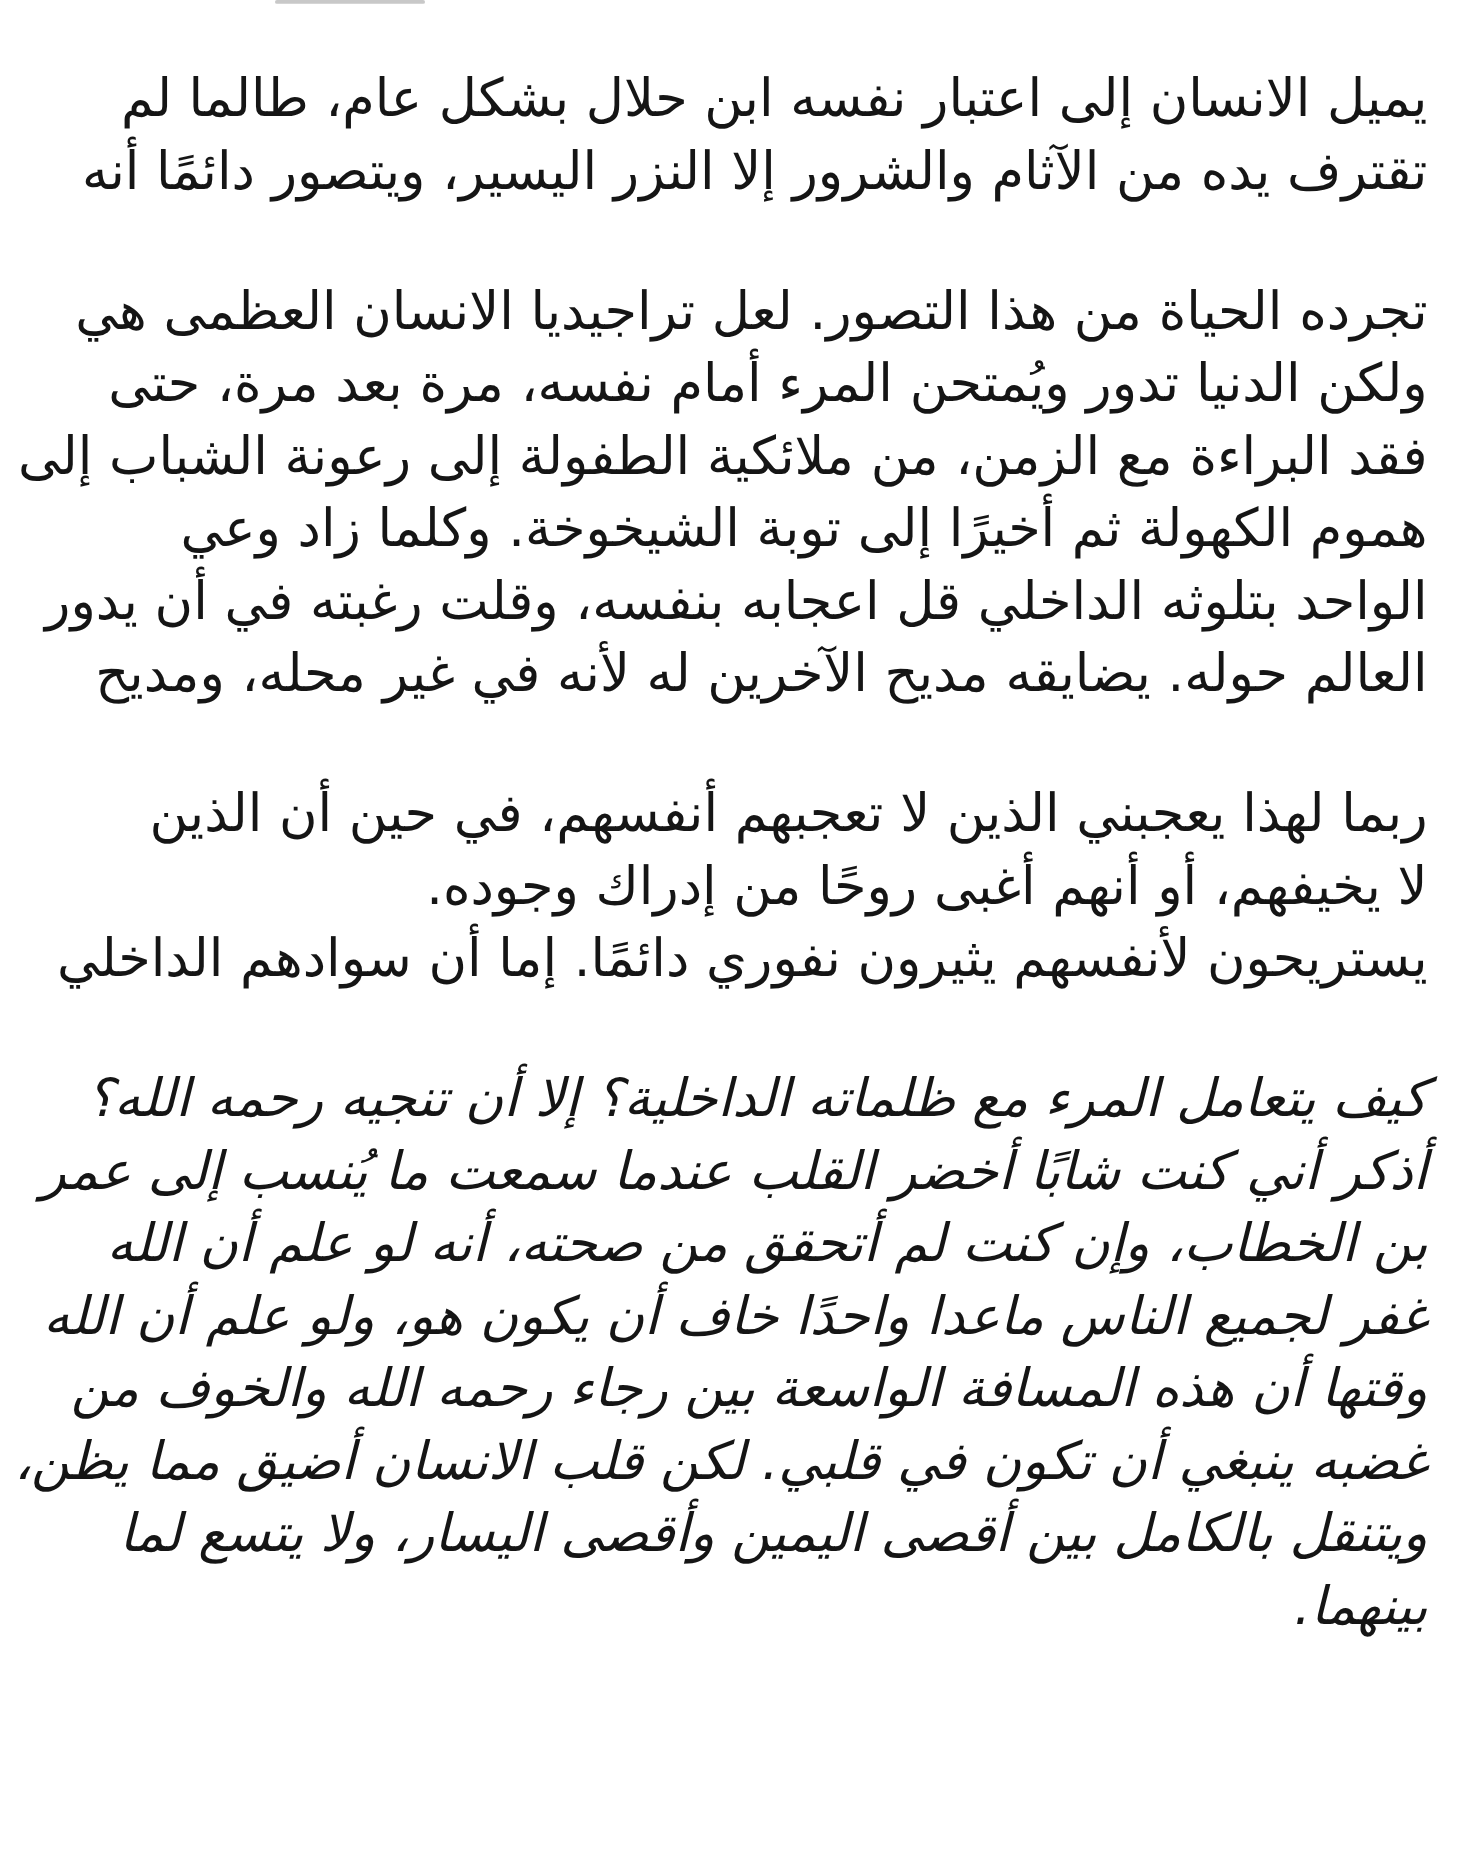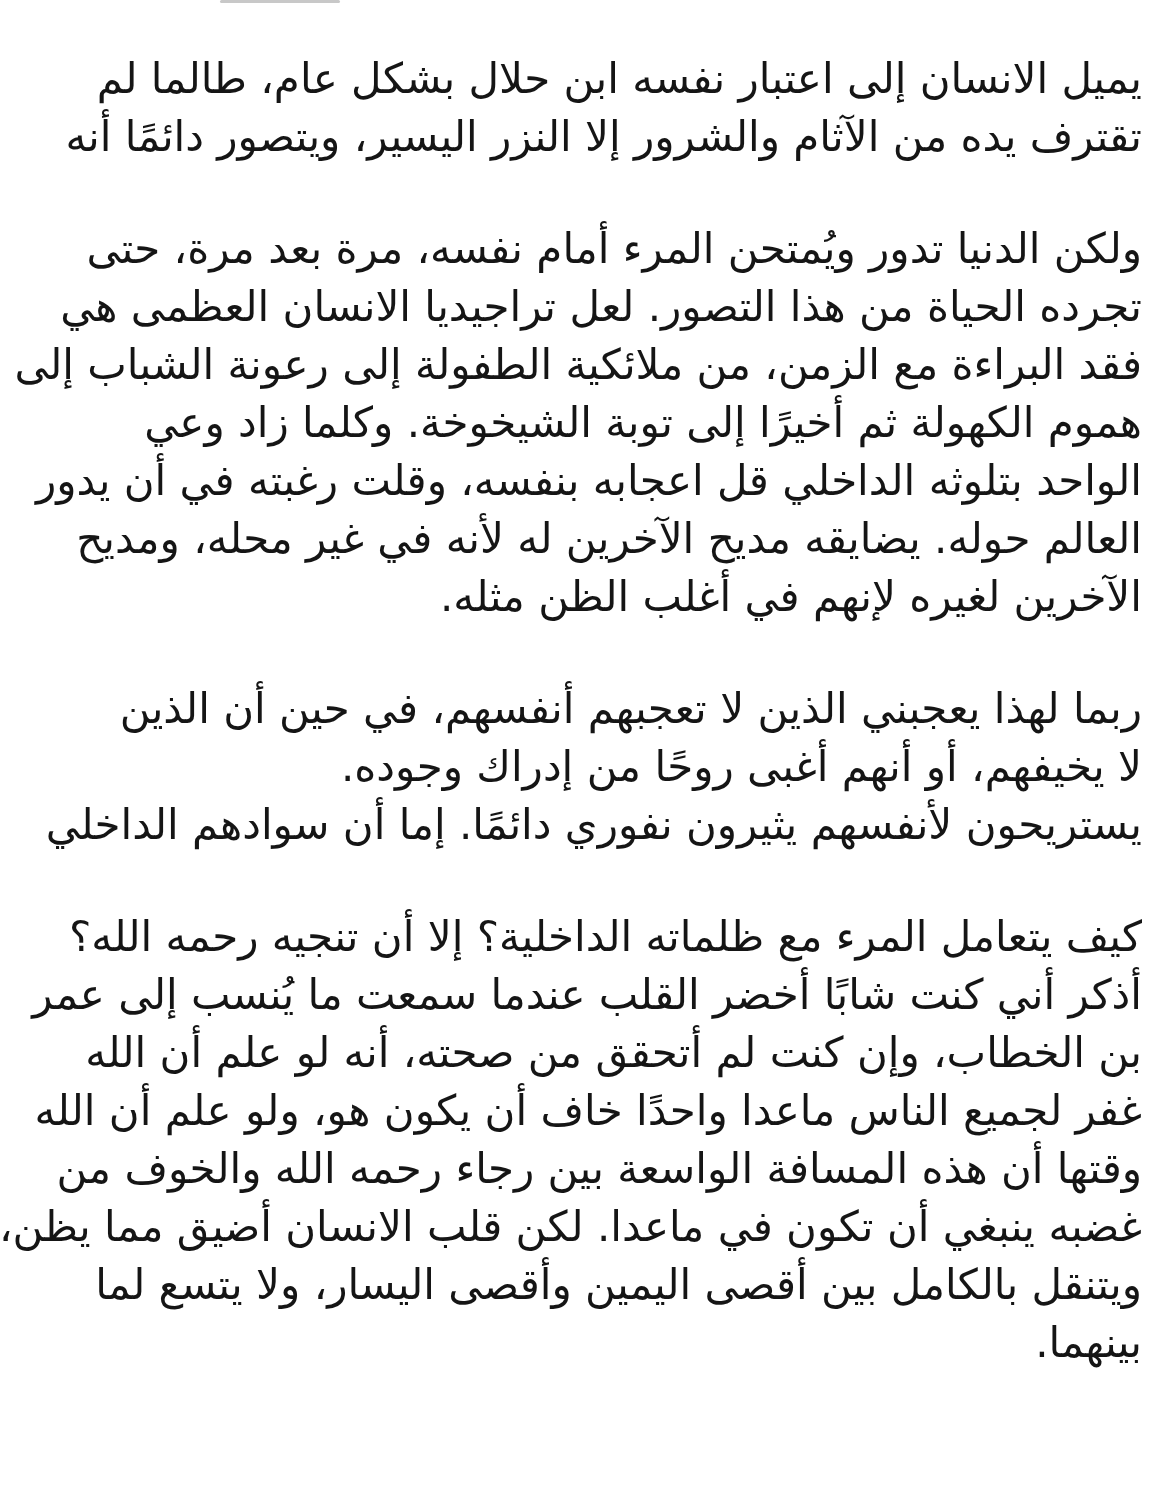--- a/index.html
+++ b/index.html
@@ -35,20 +35,21 @@
     direction: rtl;
     text-align: right;
     color: #151515;
   }
   .article p {
     margin: 0 0 54px 0;
     padding: 0;
   }
   .article p:last-child {
     margin-bottom: 0;
+    font-style: italic;
   }
   .line {
     display: block;
     font-size: 42px;
     line-height: 58px;
     white-space: nowrap;
     letter-spacing: 0;
   }
 </style>
 </head>
@@ -59,40 +60,39 @@
   <div class="remnant"></div>
 
   <div class="article">
 
     <p>
       <span class="line">يميل الانسان إلى اعتبار نفسه ابن حلال بشكل عام، طالما لم</span>
       <span class="line">تقترف يده من الآثام والشرور إلا النزر اليسير، ويتصور دائمًا أنه</span>
     </p>
 
     <p>
+      <span class="line">تجرده الحياة من هذا التصور. لعل تراجيديا الانسان العظمى هي</span>
       <span class="line">ولكن الدنيا تدور ويُمتحن المرء أمام نفسه، مرة بعد مرة، حتى</span>
-      <span class="line">تجرده الحياة من هذا التصور. لعل تراجيديا الانسان العظمى هي</span>
       <span class="line">فقد البراءة مع الزمن، من ملائكية الطفولة إلى رعونة الشباب إلى</span>
       <span class="line">هموم الكهولة ثم أخيرًا إلى توبة الشيخوخة. وكلما زاد وعي</span>
       <span class="line">الواحد بتلوثه الداخلي قل اعجابه بنفسه، وقلت رغبته في أن يدور</span>
       <span class="line">العالم حوله. يضايقه مديح الآخرين له لأنه في غير محله، ومديح</span>
-      <span class="line">الآخرين لغيره لإنهم في أغلب الظن مثله.</span>
     </p>
 
     <p>
       <span class="line">ربما لهذا يعجبني الذين لا تعجبهم أنفسهم، في حين أن الذين</span>
       <span class="line">لا يخيفهم، أو أنهم أغبى روحًا من إدراك وجوده.</span>
       <span class="line">يستريحون لأنفسهم يثيرون نفوري دائمًا. إما أن سوادهم الداخلي</span>
     </p>
 
     <p>
       <span class="line">كيف يتعامل المرء مع ظلماته الداخلية؟ إلا أن تنجيه رحمه الله؟</span>
       <span class="line">أذكر أني كنت شابًا أخضر القلب عندما سمعت ما يُنسب إلى عمر</span>
       <span class="line">بن الخطاب، وإن كنت لم أتحقق من صحته، أنه لو علم أن الله</span>
       <span class="line">غفر لجميع الناس ماعدا واحدًا خاف أن يكون هو، ولو علم أن الله</span>
       <span class="line">وقتها أن هذه المسافة الواسعة بين رجاء رحمه الله والخوف من</span>
-      <span class="line">غضبه ينبغي أن تكون في ماعدا. لكن قلب الانسان أضيق مما يظن،</span>
+      <span class="line">غضبه ينبغي أن تكون في قلبي. لكن قلب الانسان أضيق مما يظن،</span>
       <span class="line">ويتنقل بالكامل بين أقصى اليمين وأقصى اليسار، ولا يتسع لما</span>
       <span class="line">بينهما.</span>
     </p>
 
   </div>
 </div>
 
 </body></html>

